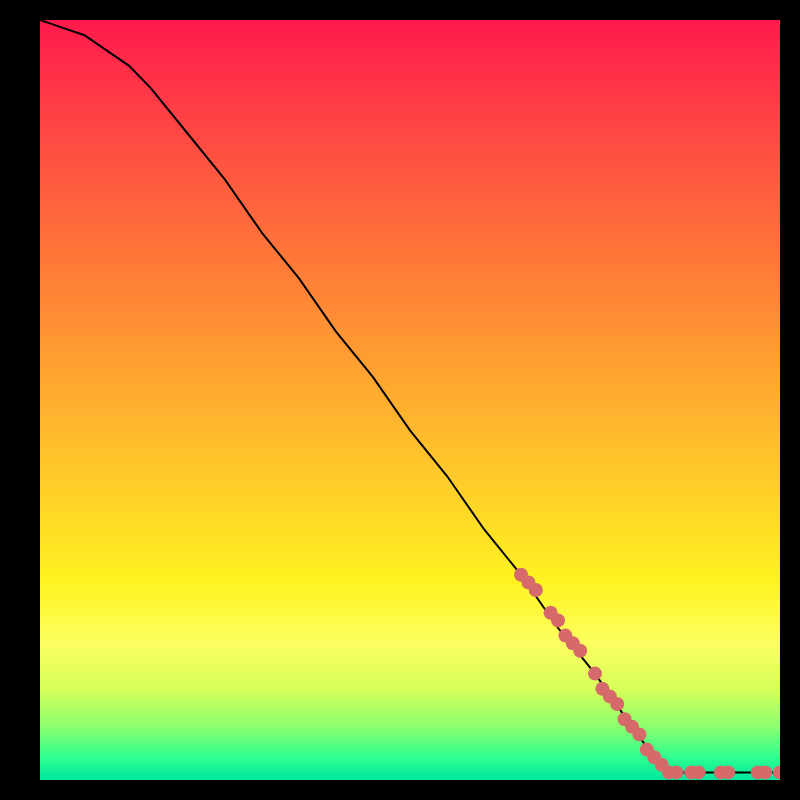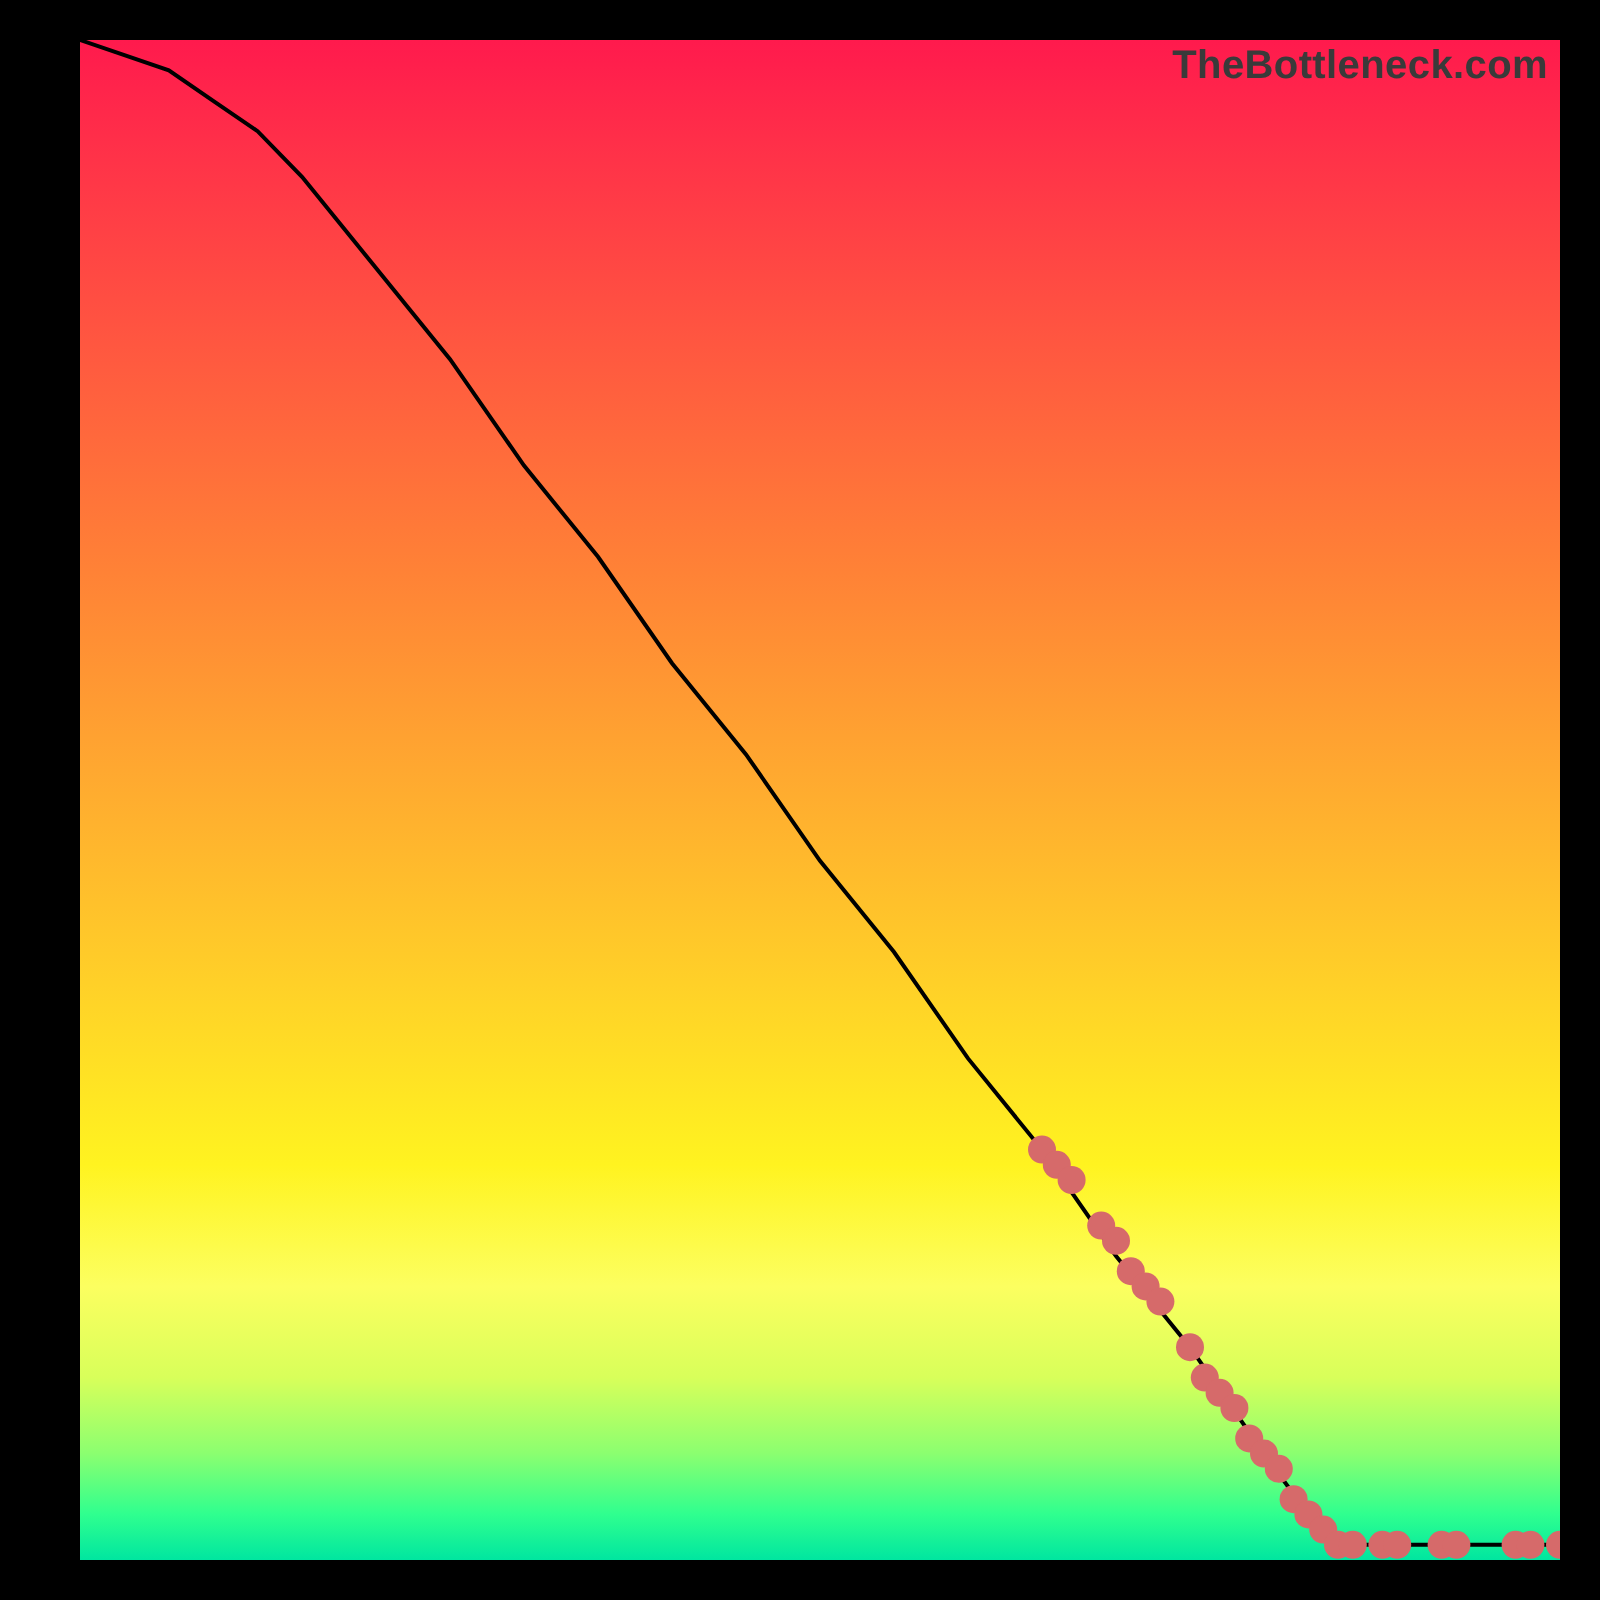--- a/index.html
+++ b/index.html
@@ -52,21 +52,20 @@
     position: absolute;
     inset: 0;
   }
 </style>
 </head>
 <body>
 
 <div class="stage">
   <div class="plot">
     <div class="gradient"></div>
-    <div class="watermark">TheBottleneck.com</div>
     <svg class="curve" viewBox="0 0 740 760" preserveAspectRatio="none">
       <path id="curve-path" fill="none" stroke="#000" stroke-width="2" d="M0.0 0.0 L22.2 7.6 L44.4 15.2 L66.6 30.4 L88.8 45.6 L111.0 68.4 L148.0 114.0 L185.0 159.6 L222.0 212.8 L259.0 258.4 L296.0 311.6 L333.0 357.2 L370.0 410.4 L407.0 456.0 L444.0 509.2 L481.0 554.8 L518.0 608.0 L555.0 653.6 L592.0 706.8 L614.2 737.2 L629.0 752.4 L651.2 752.4 L666.0 752.4 L688.2 752.4 L710.4 752.4 L740.0 752.4"></path>
       <g id="markers">
           <circle cx="481.0" cy="554.8" r="7" fill="#d66a6a"></circle>
           <circle cx="488.4" cy="562.4" r="7" fill="#d66a6a"></circle>
           <circle cx="495.8" cy="570.0" r="7" fill="#d66a6a"></circle>
           <circle cx="510.6" cy="592.8" r="7" fill="#d66a6a"></circle>
           <circle cx="518.0" cy="600.4" r="7" fill="#d66a6a"></circle>
           <circle cx="525.4" cy="615.6" r="7" fill="#d66a6a"></circle>
           <circle cx="532.8" cy="623.2" r="7" fill="#d66a6a"></circle>

